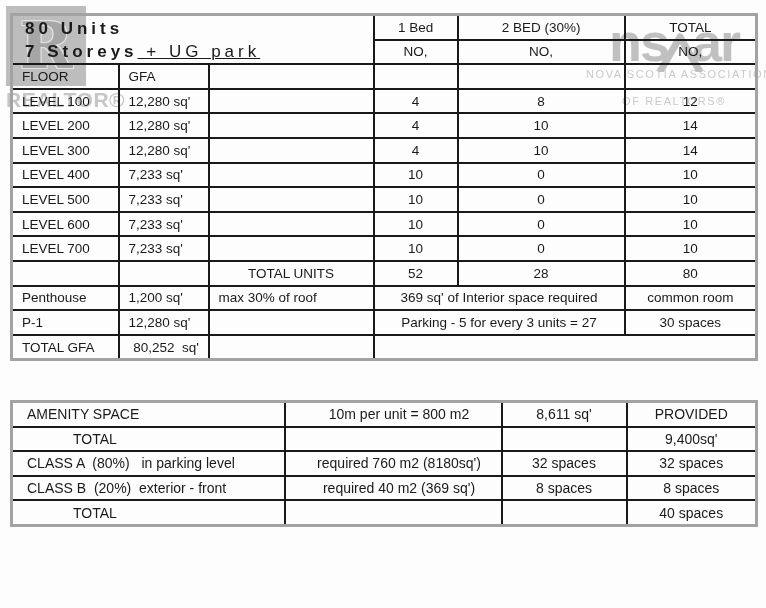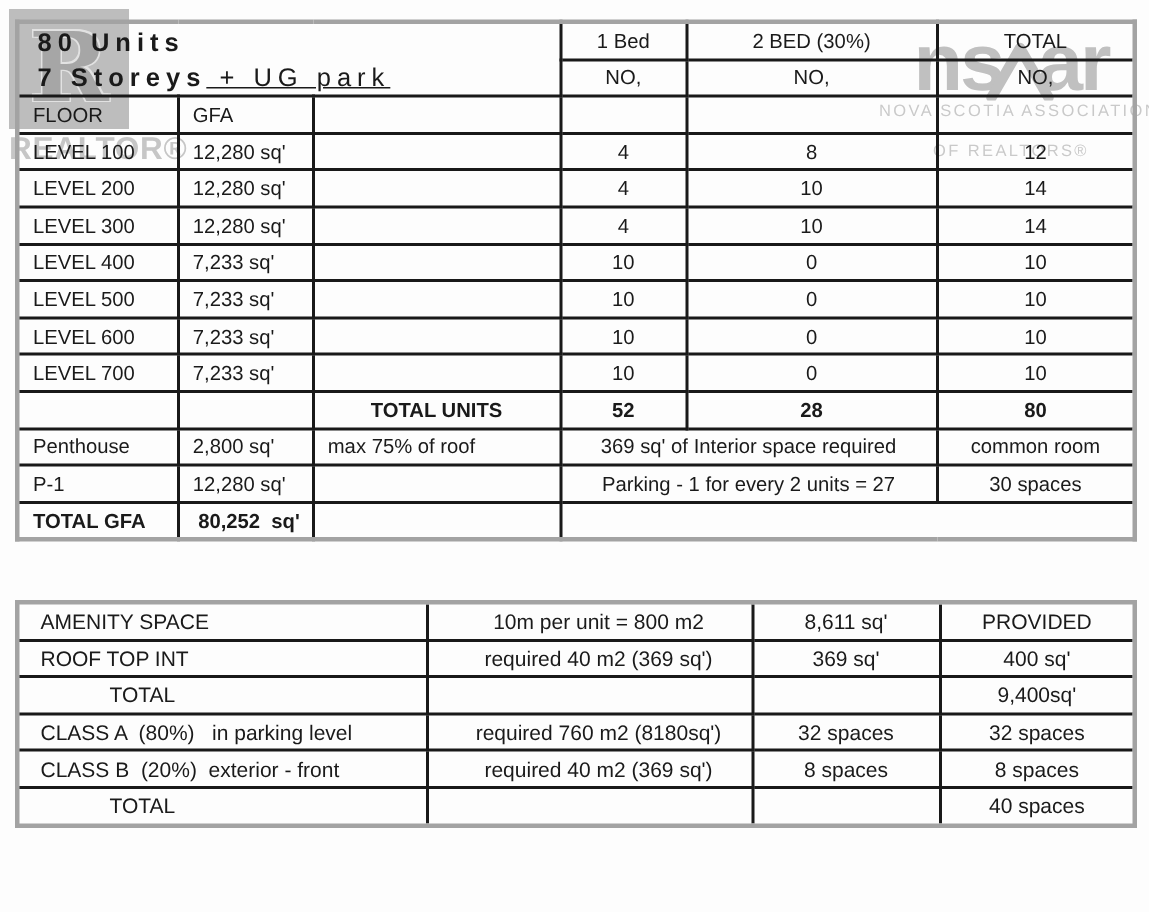--- a/index.html
+++ b/index.html
@@ -18,42 +18,42 @@
     font-family:"DejaVu Serif",serif;font-weight:bold;font-size:64px;line-height:64px;
     color:#989898;
     text-shadow:-1px -1px 0 #dedede,1px -1px 0 #dedede,-1px 1px 0 #dedede,1px 1px 0 #dedede;
   }
   .r-text{
     margin-top:2px;font-size:21px;font-weight:bold;color:#bdbdbd;letter-spacing:.5px;
     white-space:nowrap;
   }
   .wm-nsar{left:586px;top:16px;width:176px;text-align:center;}
   .nsar-word{
-    display:flex;align-items:flex-start;justify-content:center;
+    display:flex;align-items:center;justify-content:center;
     color:#b6b6b6;font-weight:600;font-size:54px;line-height:52px;letter-spacing:-2px;
   }
   .nsar-roof{margin:0 -11px;transform:translateY(9px);}
   .nsar-line{font-size:11px;font-weight:normal;letter-spacing:1.6px;color:#c1c1c1;white-space:nowrap;}
   .nsar-line + .nsar-line{margin-top:15px;}
   
   table{
     position:absolute;z-index:1;border-collapse:collapse;table-layout:fixed;
     background:transparent;border:3px solid #a3a3a3;
   }
   td{
     border:2px solid #191919;padding:0 4px;height:22.6px;vertical-align:middle;
     font-size:13.5px;text-align:center;overflow:hidden;background:transparent;
   }
   .t1{left:10px;top:13px;width:745px;}
   .t2{left:10px;top:400px;width:745px;}
   .t2 td{font-size:14px;}
   td.left{text-align:left;padding-left:9px;}
   td.lbl{text-align:left;padding-left:14px;white-space:pre;}
   td.req{text-align:center;padding-left:16px;white-space:pre;margin-left:22px;}
-  td.b{font-weight:bold;}
+  td.b{font-weight:normal;}
   td.pre{white-space:pre;text-align:center;}
   td.indent{padding-left:60px;}
   .title-cell{text-align:left;padding-left:12px;vertical-align:middle;}
   .title-line{font-size:17px;letter-spacing:4px;line-height:23px;white-space:nowrap;}
   .tbold{font-weight:bold;}
 </style>
 </head>
 <body>
 
 <div class="page">
@@ -168,30 +168,30 @@
     <tr>
       <td></td>
       <td></td>
       <td class="b">TOTAL UNITS</td>
       <td class="b">52</td>
       <td class="b">28</td>
       <td class="b">80</td>
     </tr>
     <tr>
       <td class="left">Penthouse</td>
-      <td class="left">2,800 sq'</td>
-      <td class="left">max 75% of roof</td>
+      <td class="left">1,200 sq'</td>
+      <td class="left">max 30% of roof</td>
       <td colspan="2">369 sq' of Interior space required</td>
       <td>common room</td>
     </tr>
     <tr>
       <td class="left">P-1</td>
       <td class="left">12,280 sq'</td>
       <td></td>
-      <td colspan="2">Parking - 1 for every 2 units = 27</td>
+      <td colspan="2">Parking - 5 for every 3 units = 27</td>
       <td>30 spaces</td>
     </tr>
     <tr>
       <td class="left b">TOTAL GFA</td>
       <td class="left b pre">80,252  sq'</td>
       <td></td>
       <td colspan="3"></td>
     </tr>
   </tbody>
     </table>
@@ -204,26 +204,20 @@
         <col style="width:130px">
     </colgroup>
     <tbody>
         <tr>
       <td class="lbl">AMENITY SPACE</td>
       <td class="req">10m per unit = 800 m2</td>
       <td>8,611 sq'</td>
       <td>PROVIDED</td>
     </tr>
     <tr>
-      <td class="lbl">ROOF TOP INT</td>
-      <td class="req">required 40 m2 (369 sq')</td>
-      <td>369 sq'</td>
-      <td>400 sq'</td>
-    </tr>
-    <tr>
       <td class="lbl indent">TOTAL</td>
       <td class="req"></td>
       <td></td>
       <td>9,400sq'</td>
     </tr>
     <tr>
       <td class="lbl">CLASS A  (80%)   in parking level</td>
       <td class="req">required 760 m2 (8180sq')</td>
       <td>32 spaces</td>
       <td>32 spaces</td>

